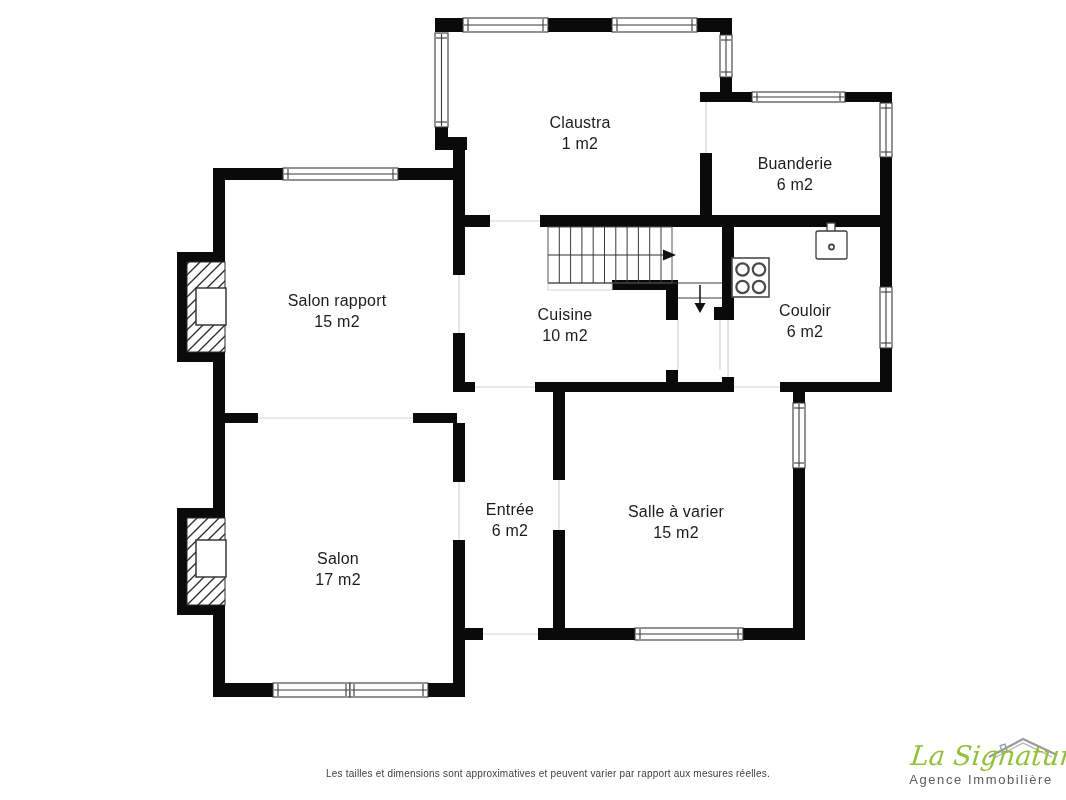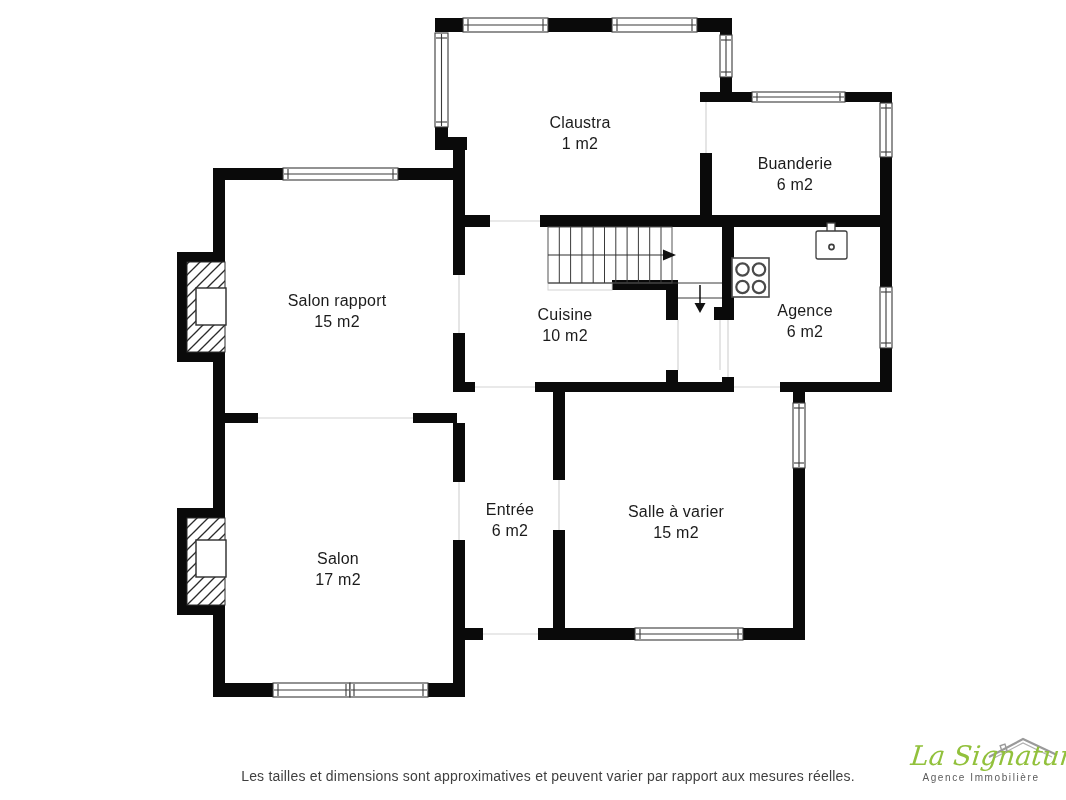--- a/index.html
+++ b/index.html
@@ -3,27 +3,27 @@
 <meta charset="utf-8">
 <style>
   html,body{margin:0;padding:0;background:#fff;}
   #stage{position:relative;width:1066px;height:800px;background:#fff;overflow:hidden;
          font-family:"Liberation Sans",sans-serif;}
   #plan-svg{position:absolute;left:0;top:0;}
   .room-label{position:absolute;transform:translateX(-50%);text-align:center;
               color:#1b1b1b;font-size:16px;line-height:21px;font-weight:500;
               letter-spacing:.2px;white-space:nowrap;}
   #disclaimer{position:absolute;left:548px;top:768px;transform:translateX(-50%);
-              font-size:14px;color:#3f3f3f;letter-spacing:.2px;white-space:nowrap;}
+              font-size:10px;color:#3f3f3f;letter-spacing:.2px;white-space:nowrap;}
   #logo{position:absolute;left:903px;top:736px;width:156px;height:56px;}
   #logo-script{position:absolute;left:8px;top:4px;width:148px;text-align:center;
                font-family:"DejaVu Serif",serif;font-style:italic;font-size:27px;
                transform:skewX(-6deg);white-space:nowrap;}
   #logo-tagline{position:absolute;left:0;top:36px;width:156px;text-align:center;
-                font-size:10px;letter-spacing:1.6px;white-space:nowrap;}
+                font-size:13px;letter-spacing:1.6px;white-space:nowrap;}
   #logo-roof{position:absolute;left:84px;top:0px;}
 </style>
 </head>
 <body>
 
 <div id="stage">
 
 <svg id="plan-svg" width="1066" height="800" viewBox="0 0 1066 800">
   <defs>
     <pattern id="hatch" width="11" height="11" patternUnits="userSpaceOnUse">
@@ -242,21 +242,21 @@
   </div>
       <div class="room-label" style="left: 337px; top: 290px;">
     <div>Salon rapport</div>
     <div>15 m2</div>
   </div>
       <div class="room-label" style="left: 565px; top: 304px;">
     <div>Cuisine</div>
     <div>10 m2</div>
   </div>
       <div class="room-label" style="left: 805px; top: 300px;">
-    <div>Agence</div>
+    <div>Couloir</div>
     <div>6 m2</div>
   </div>
       <div class="room-label" style="left: 510px; top: 499px;">
     <div>Entrée</div>
     <div>6 m2</div>
   </div>
       <div class="room-label" style="left: 676px; top: 501px;">
     <div>Salle à varier</div>
     <div>15 m2</div>
   </div>

